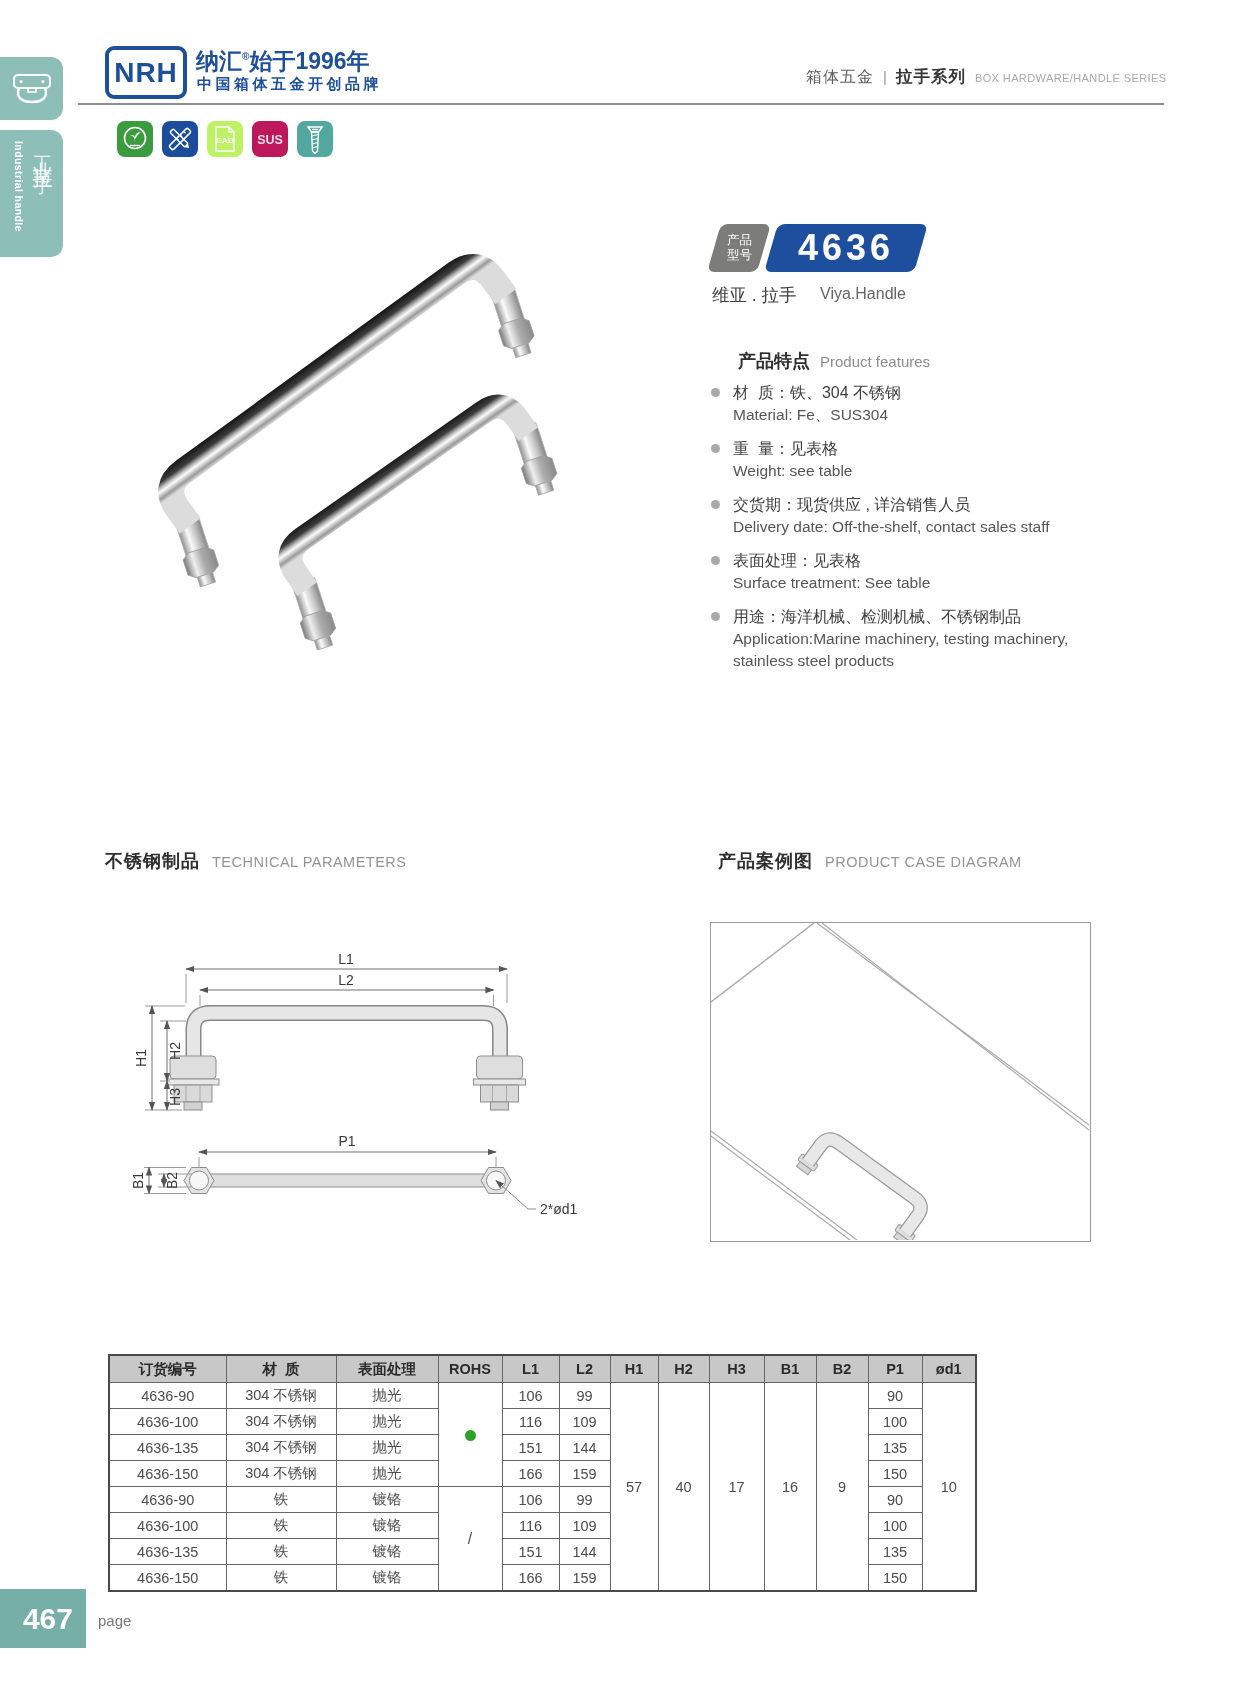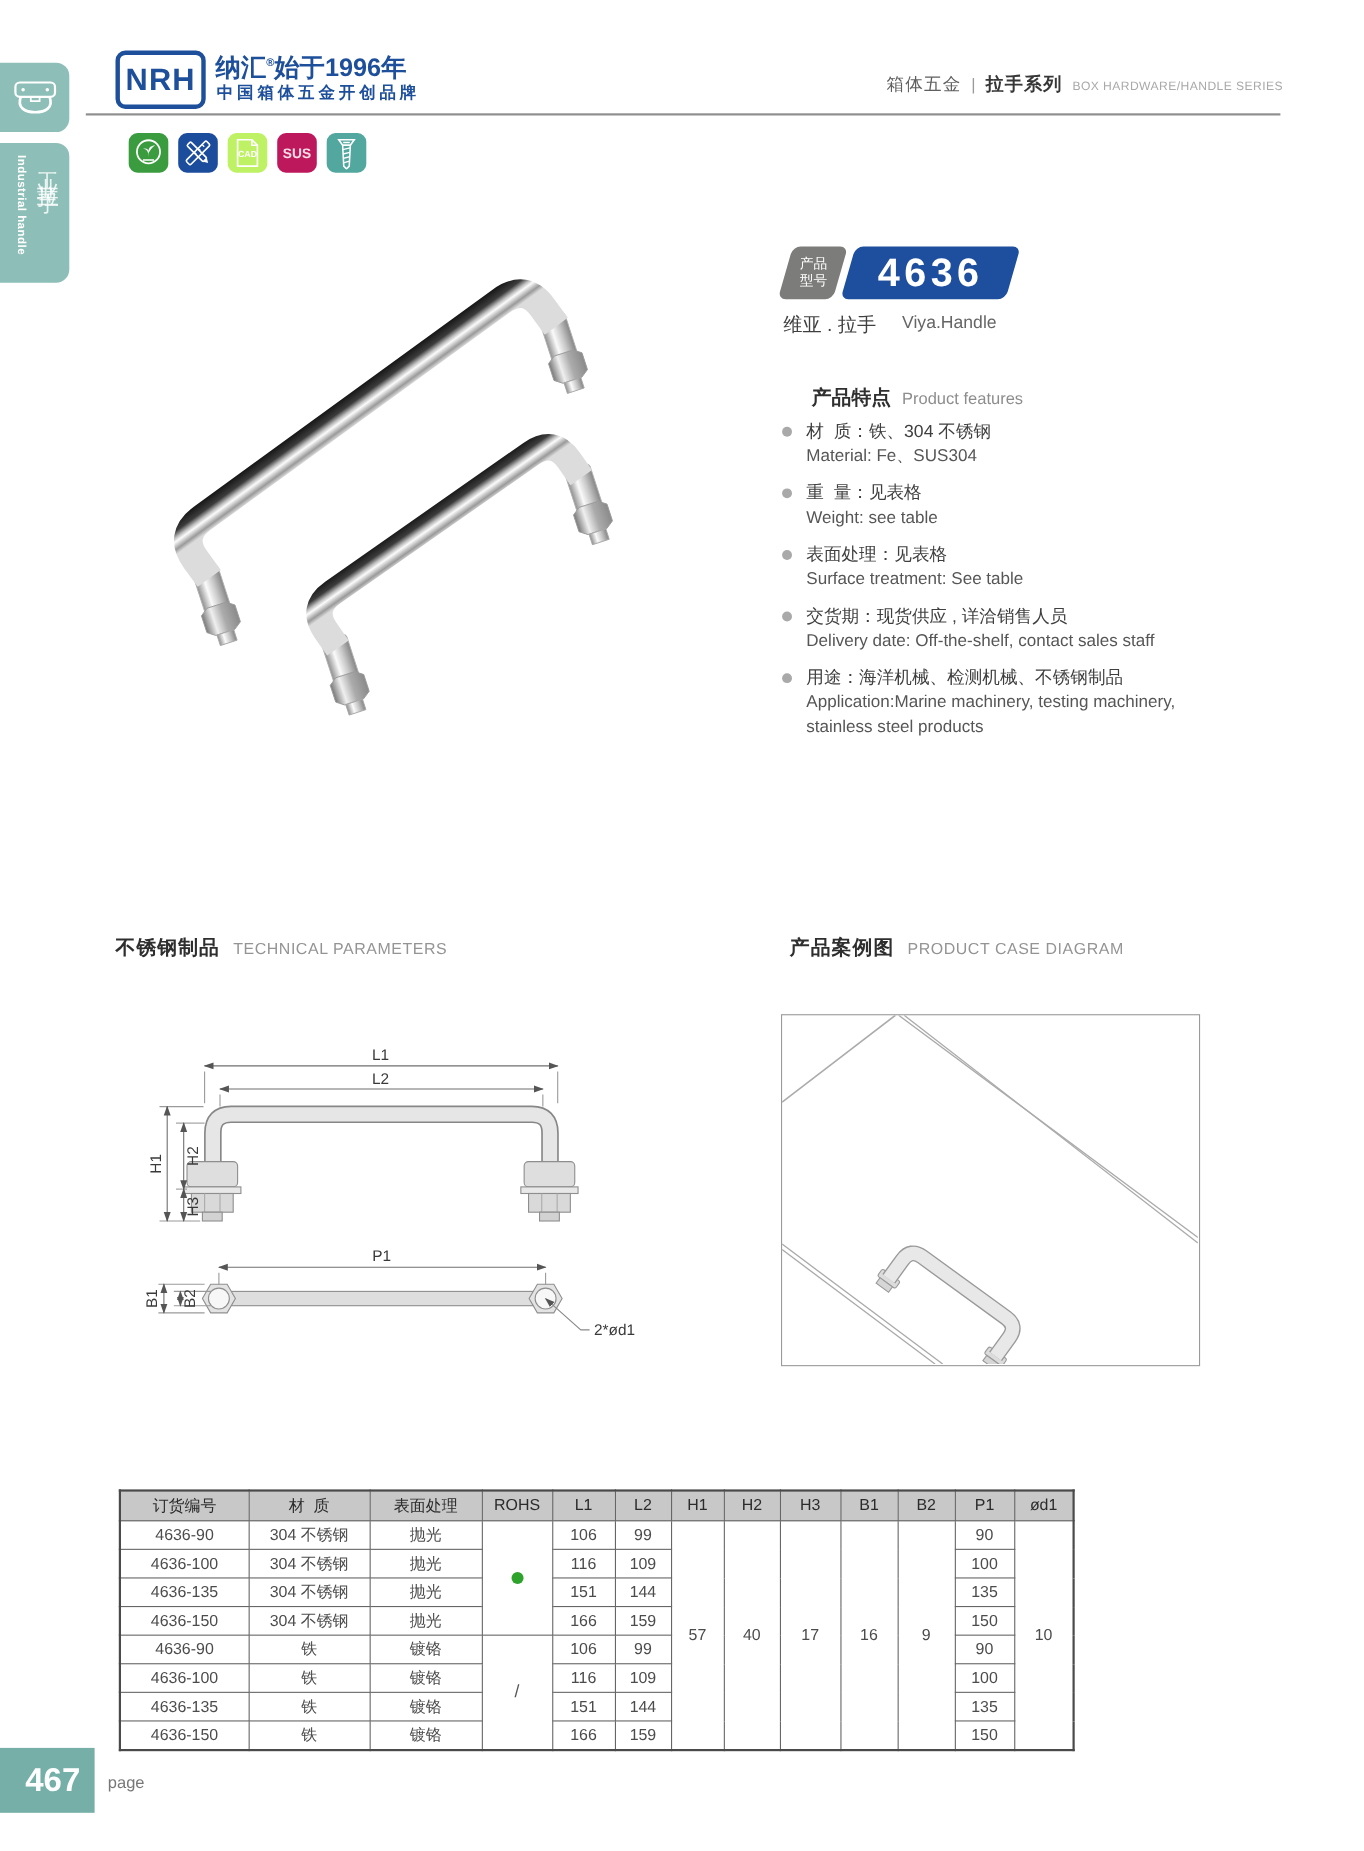--- a/index.html
+++ b/index.html
@@ -68,21 +68,21 @@
   
   .photo-svg{position:absolute;left:115px;top:195px;}
   .tech-svg{position:absolute;left:100px;top:878px;}
   .case-box{position:absolute;left:710px;top:922px;width:381px;height:320px;border:1.5px solid #9a9a9a;box-sizing:border-box;}
   .dim-text{font-size:14px;fill:#3a3a3a;font-family:"Liberation Sans",sans-serif;}
 
   
   .spec-wrap{position:absolute;left:108px;top:1354px;}
   table.spec{border-collapse:collapse;table-layout:fixed;width:867px;border:2px solid #4a4a4a;}
   table.spec th{background:#c8c8c8;border:1px solid #666;height:24px;font-size:14.5px;
-                font-weight:normal;color:#2b2b2b;white-space:pre;font-family:inherit;}
+                font-weight:bold;color:#2b2b2b;white-space:pre;font-family:inherit;}
   table.spec td{border:1px solid #666;height:25px;text-align:center;font-size:14.5px;color:#4c4c4c;
                 padding:0;white-space:pre;}
   .rohs-dot{display:inline-block;width:11px;height:11px;border-radius:50%;vertical-align:middle;}
   .rohs-slash{font-size:16px;color:#555;}
 
   
   .page-box{position:absolute;left:0;top:1589px;width:86px;height:59px;background:#75afa8;
             color:#fff;font-size:30px;font-weight:bold;text-align:right;line-height:59px;
             padding-right:13px;box-sizing:border-box;}
   .page-label{position:absolute;left:98px;top:1612px;font-size:15px;color:#777;}
@@ -223,26 +223,26 @@
   <div class="feat-list">
       <div class="feat-item">
         <div class="zh">材  质：铁、304 不锈钢</div>
         <div class="en">Material: Fe、SUS304</div>
       </div>
       <div class="feat-item">
         <div class="zh">重  量：见表格</div>
         <div class="en">Weight: see table</div>
       </div>
       <div class="feat-item">
+        <div class="zh">交货期：现货供应 , 详洽销售人员</div>
+        <div class="en">Delivery date: Off-the-shelf, contact sales staff</div>
+      </div>
+      <div class="feat-item">
         <div class="zh">表面处理：见表格</div>
         <div class="en">Surface treatment: See table</div>
-      </div>
-      <div class="feat-item">
-        <div class="zh">交货期：现货供应 , 详洽销售人员</div>
-        <div class="en">Delivery date: Off-the-shelf, contact sales staff</div>
       </div>
       <div class="feat-item">
         <div class="zh">用途：海洋机械、检测机械、不锈钢制品</div>
         <div class="en">Application:Marine machinery, testing machinery, stainless steel products</div>
       </div>
     </div>
 
   <div class="sec-hdr sec-tech">
     <span class="zh">不锈钢制品</span>
     <span class="en">TECHNICAL PARAMETERS</span>

